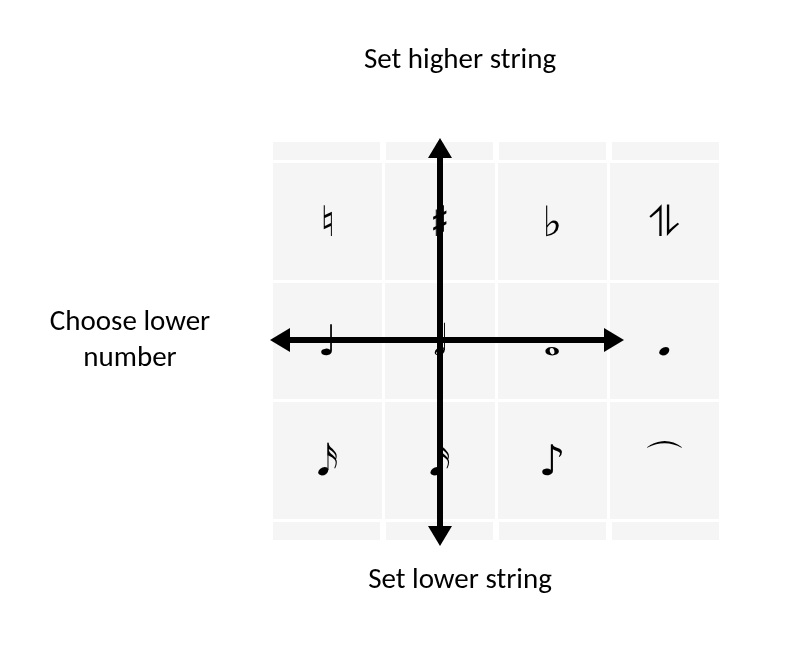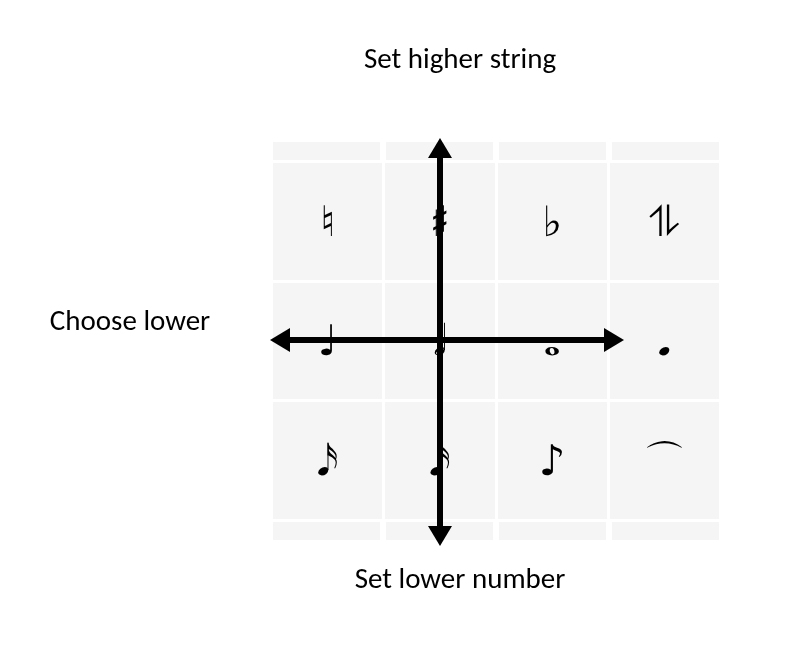--- a/index.html
+++ b/index.html
@@ -75,23 +75,24 @@
 </style>
 </head>
 <body>
 
 <div class="canvas">
 
   <div class="label" style="left:260px; top:40px; width:400px;">Set higher string</div>
 
   <div class="label" style="left:20px; top:302px; width:220px;">
     <span>Choose lower</span><br>
+    <span>number</span>
   </div>
 
-  <div class="label" style="left:260px; top:560px; width:400px;">Set lower number</div>
+  <div class="label" style="left:260px; top:560px; width:400px;">Set lower string</div>
 
   <div class="grid">
     <div class="ghost-row ghost-top">
       <div></div>
         <div></div>
         <div></div>
         <div></div>
     </div>
     <table>
       <tbody>

